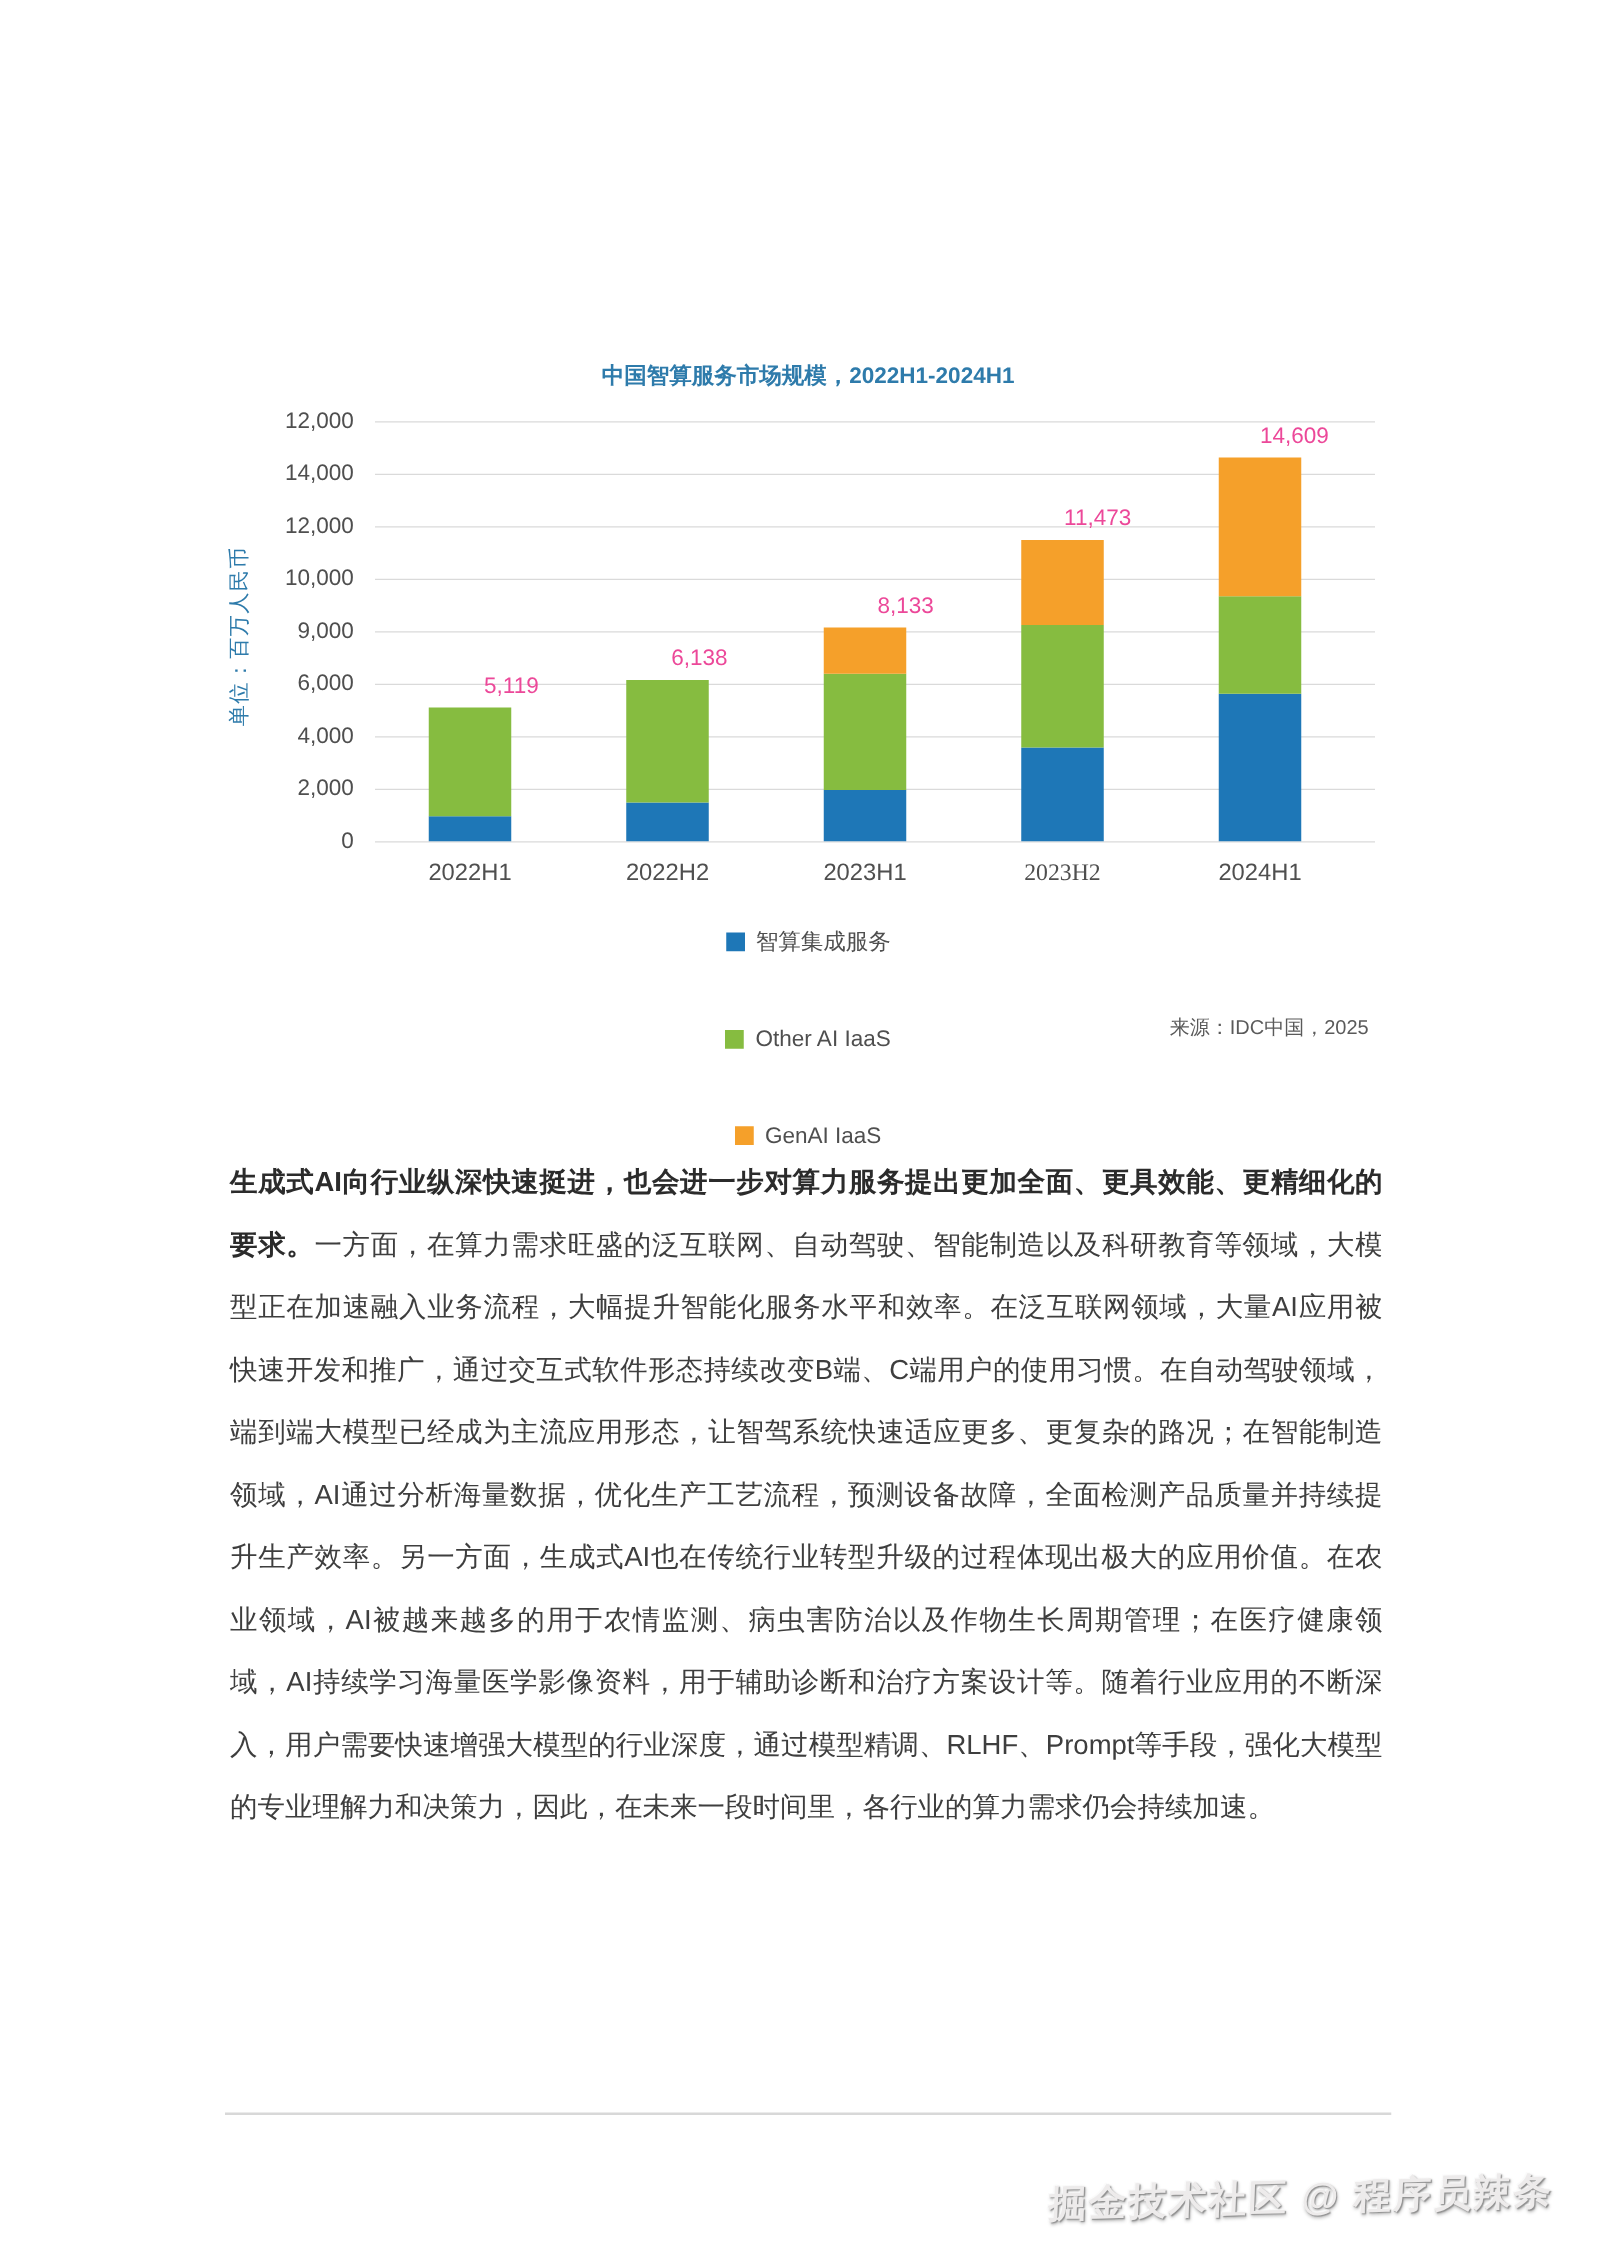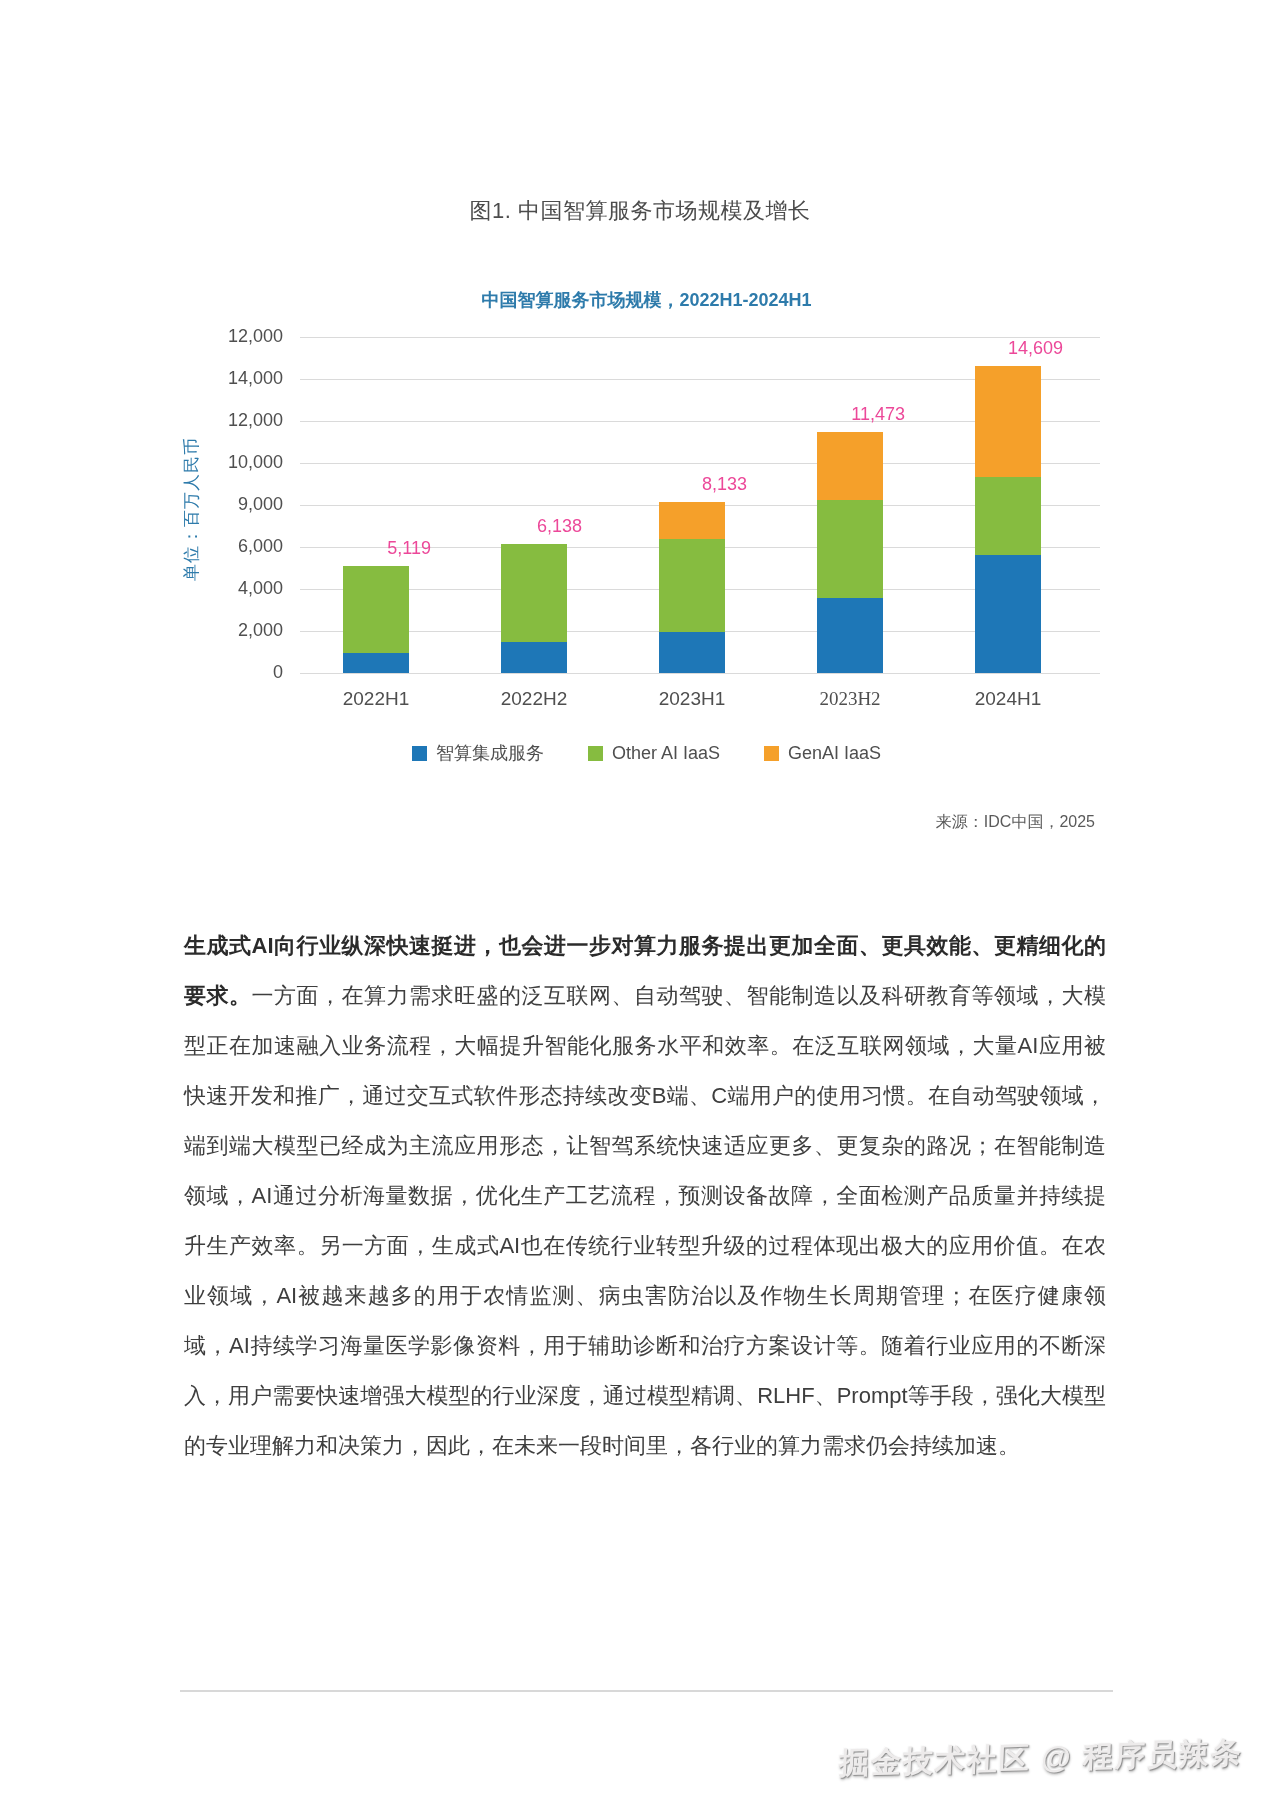--- a/index.html
+++ b/index.html
@@ -23,21 +23,21 @@
   .plot{position:absolute;left:300px;top:337px;width:800px;height:336px;}
   .gridline{position:absolute;left:0;width:100%;height:1px;background:#dadada;}
   .yticks{position:absolute;left:193px;top:337px;width:90px;height:336px;}
   .ytick{position:absolute;right:0;width:90px;text-align:right;font-size:18px;color:#4f4f4f;}
   .xticks{position:absolute;left:300px;top:688px;width:800px;height:26px;}
   .xtick{position:absolute;width:140px;text-align:center;font-size:19px;color:#4f4f4f;}
   .bar-seg{position:absolute;}
   .bar-total{position:absolute;width:110px;text-align:right;font-size:18px;color:#ec4899;}
   .legend{
     position:absolute;left:180px;top:741px;width:933px;
-    display:flex;justify-content:center;gap:44px;align-items:center;
+    display:flex;justify-content:center;gap:56px;align-items:center;flex-direction:column;
   }
   .legend-item{display:flex;align-items:center;gap:9px;font-size:18px;color:#4f4f4f;}
   .swatch{width:15px;height:15px;display:inline-block;}
   .source-note{
     position:absolute;right:185px;top:812px;font-size:16px;color:#5a5a5a;
   }
   .body-par{
     position:absolute;left:180px;top:917px;width:922px;margin:4px;
     font-size:22px;line-height:50px;color:#3e3e3e;text-align:justify;
   }
@@ -56,21 +56,20 @@
     text-shadow:1px 1px 1px #8f8f8f,-1px -1px 1px #fafafa,1px 2px 3px #b5b5b5;
     transform:rotate(-1.5deg) skewX(-4deg);
     white-space:nowrap;
   }
 </style>
 </head>
 <body>
 
 <div class="page">
 
-  <div class="figure-title">图1. 中国智算服务市场规模及增长</div>
 
   <div>
     <div class="chart-title">中国智算服务市场规模，2022H1-2024H1</div>
     <div class="ylabel">单位：百万人民币</div>
     <div class="yticks" id="yticks">
         <div class="ytick" style="top: 325px;">0</div>
         <div class="ytick" style="top: 283px;">2,000</div>
         <div class="ytick" style="top: 241px;">4,000</div>
         <div class="ytick" style="top: 199px;">6,000</div>
         <div class="ytick" style="top: 157px;">9,000</div>

